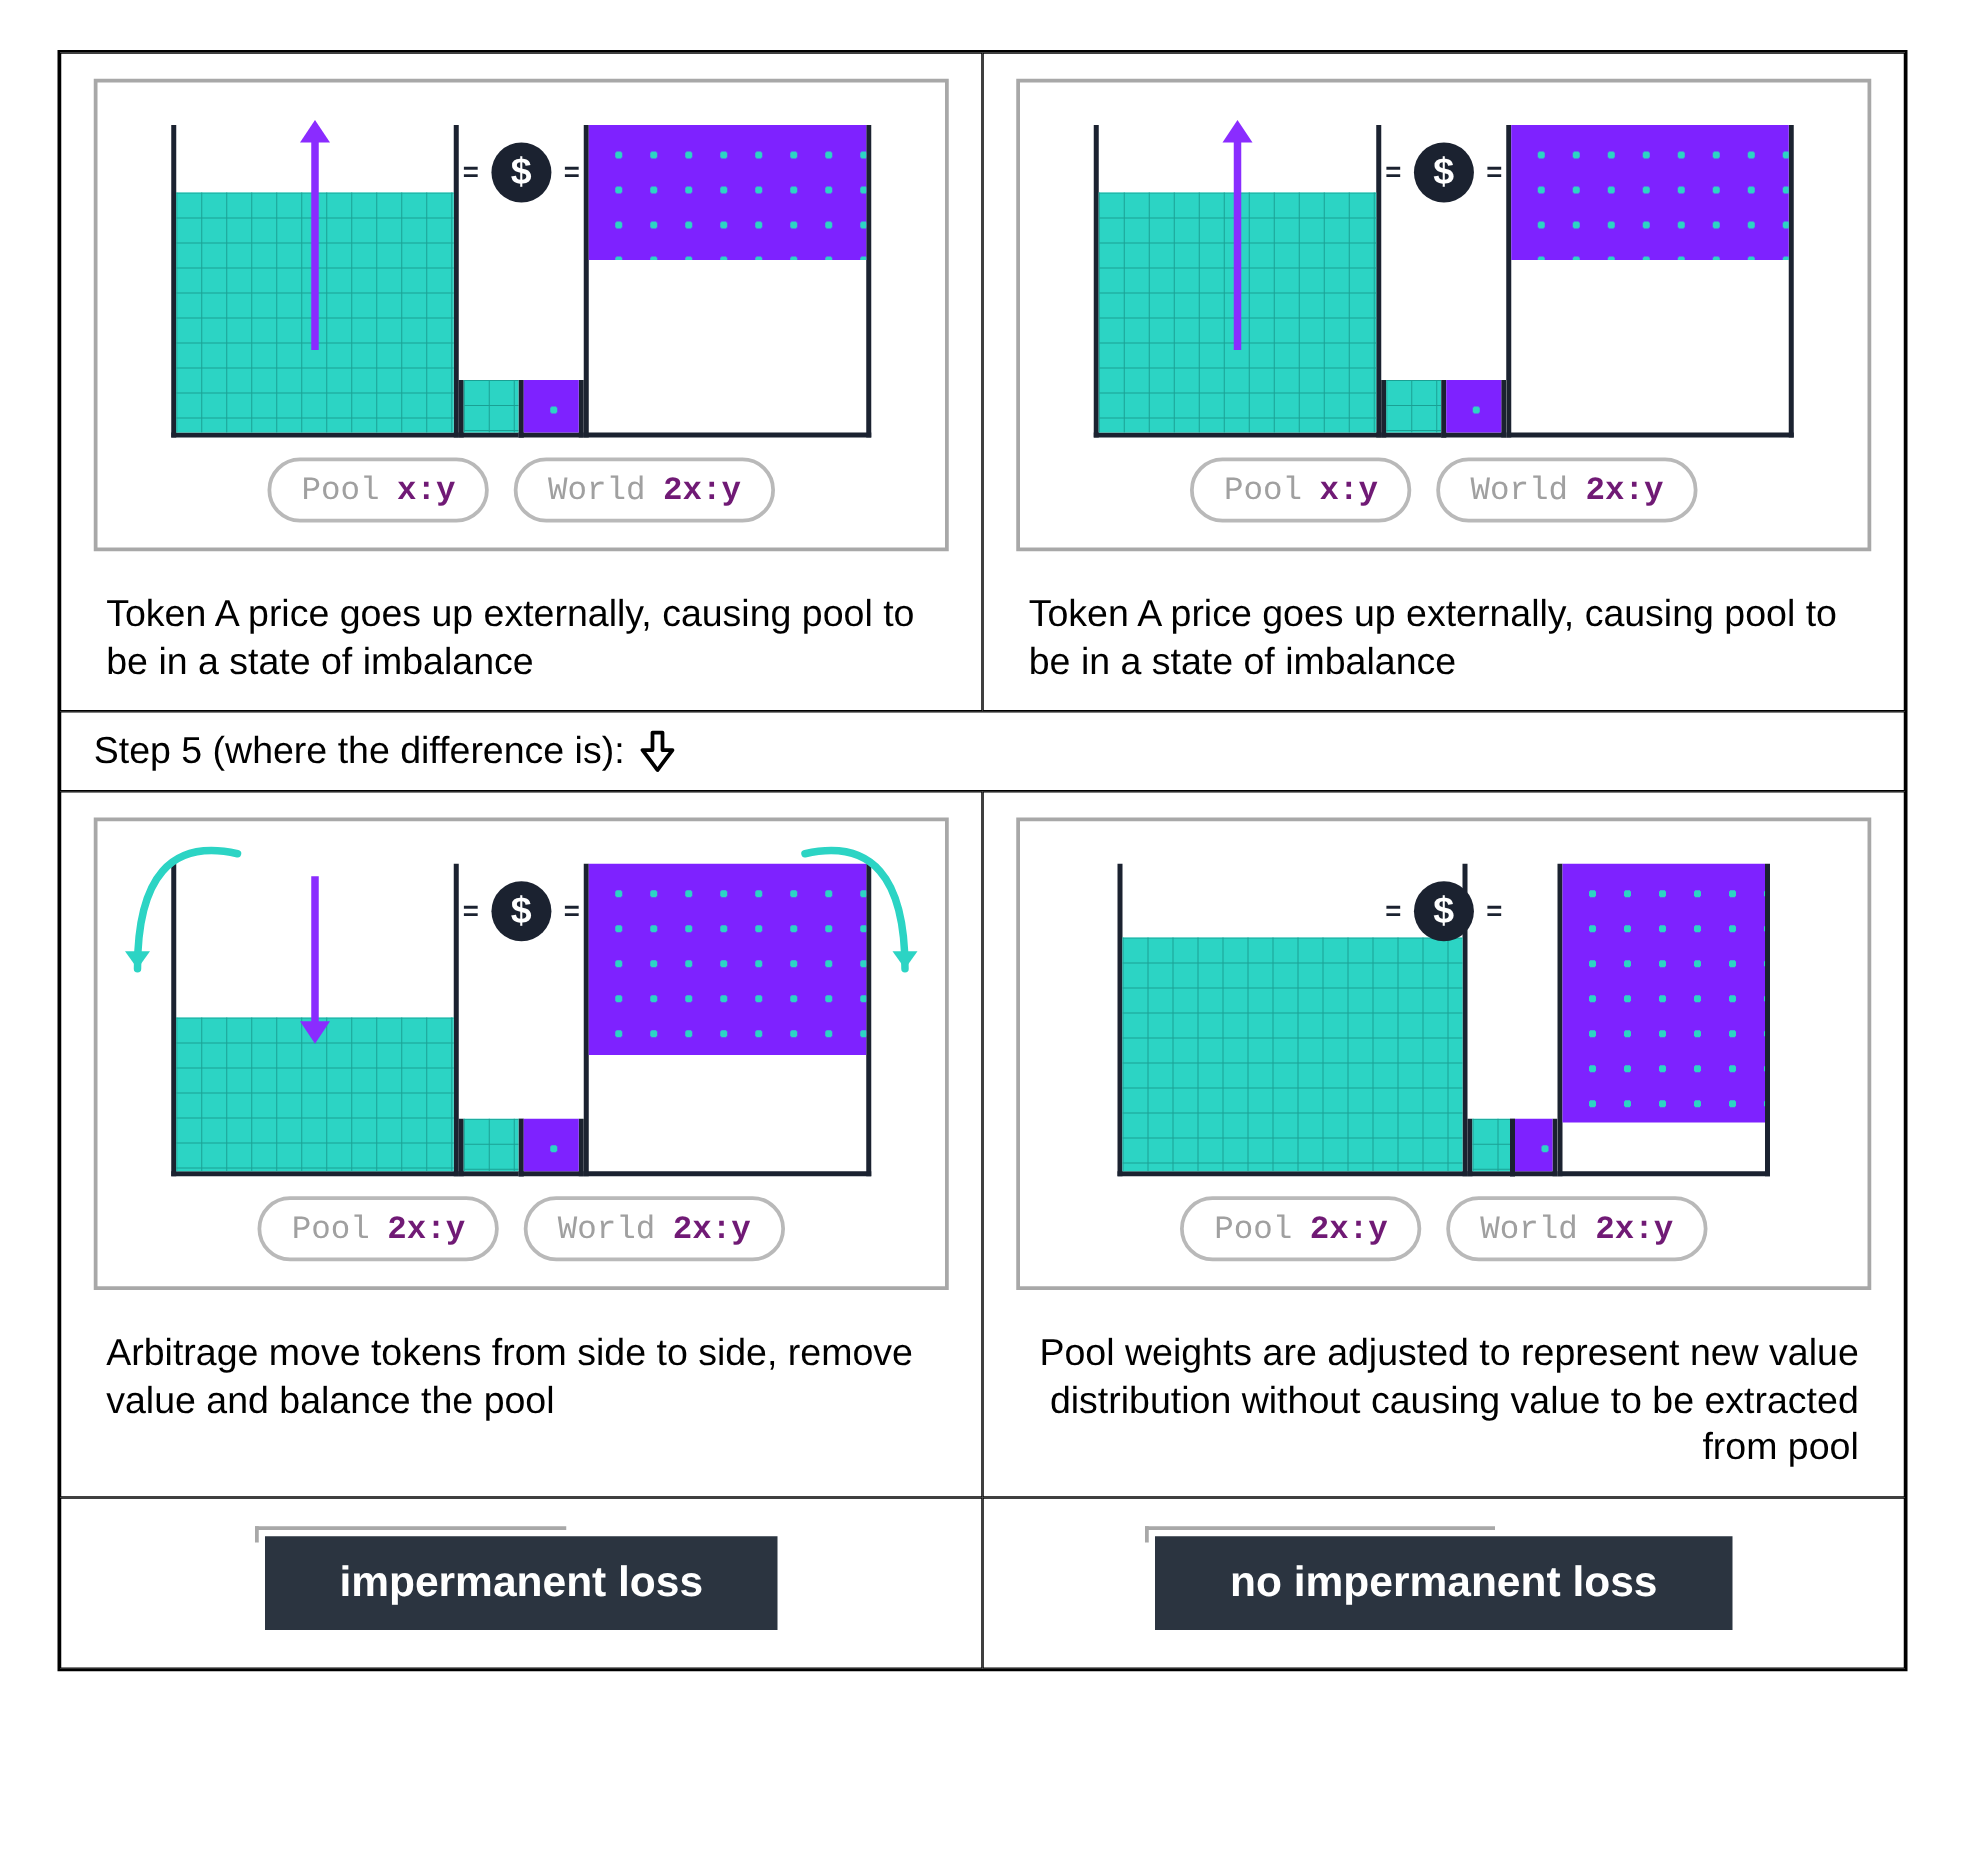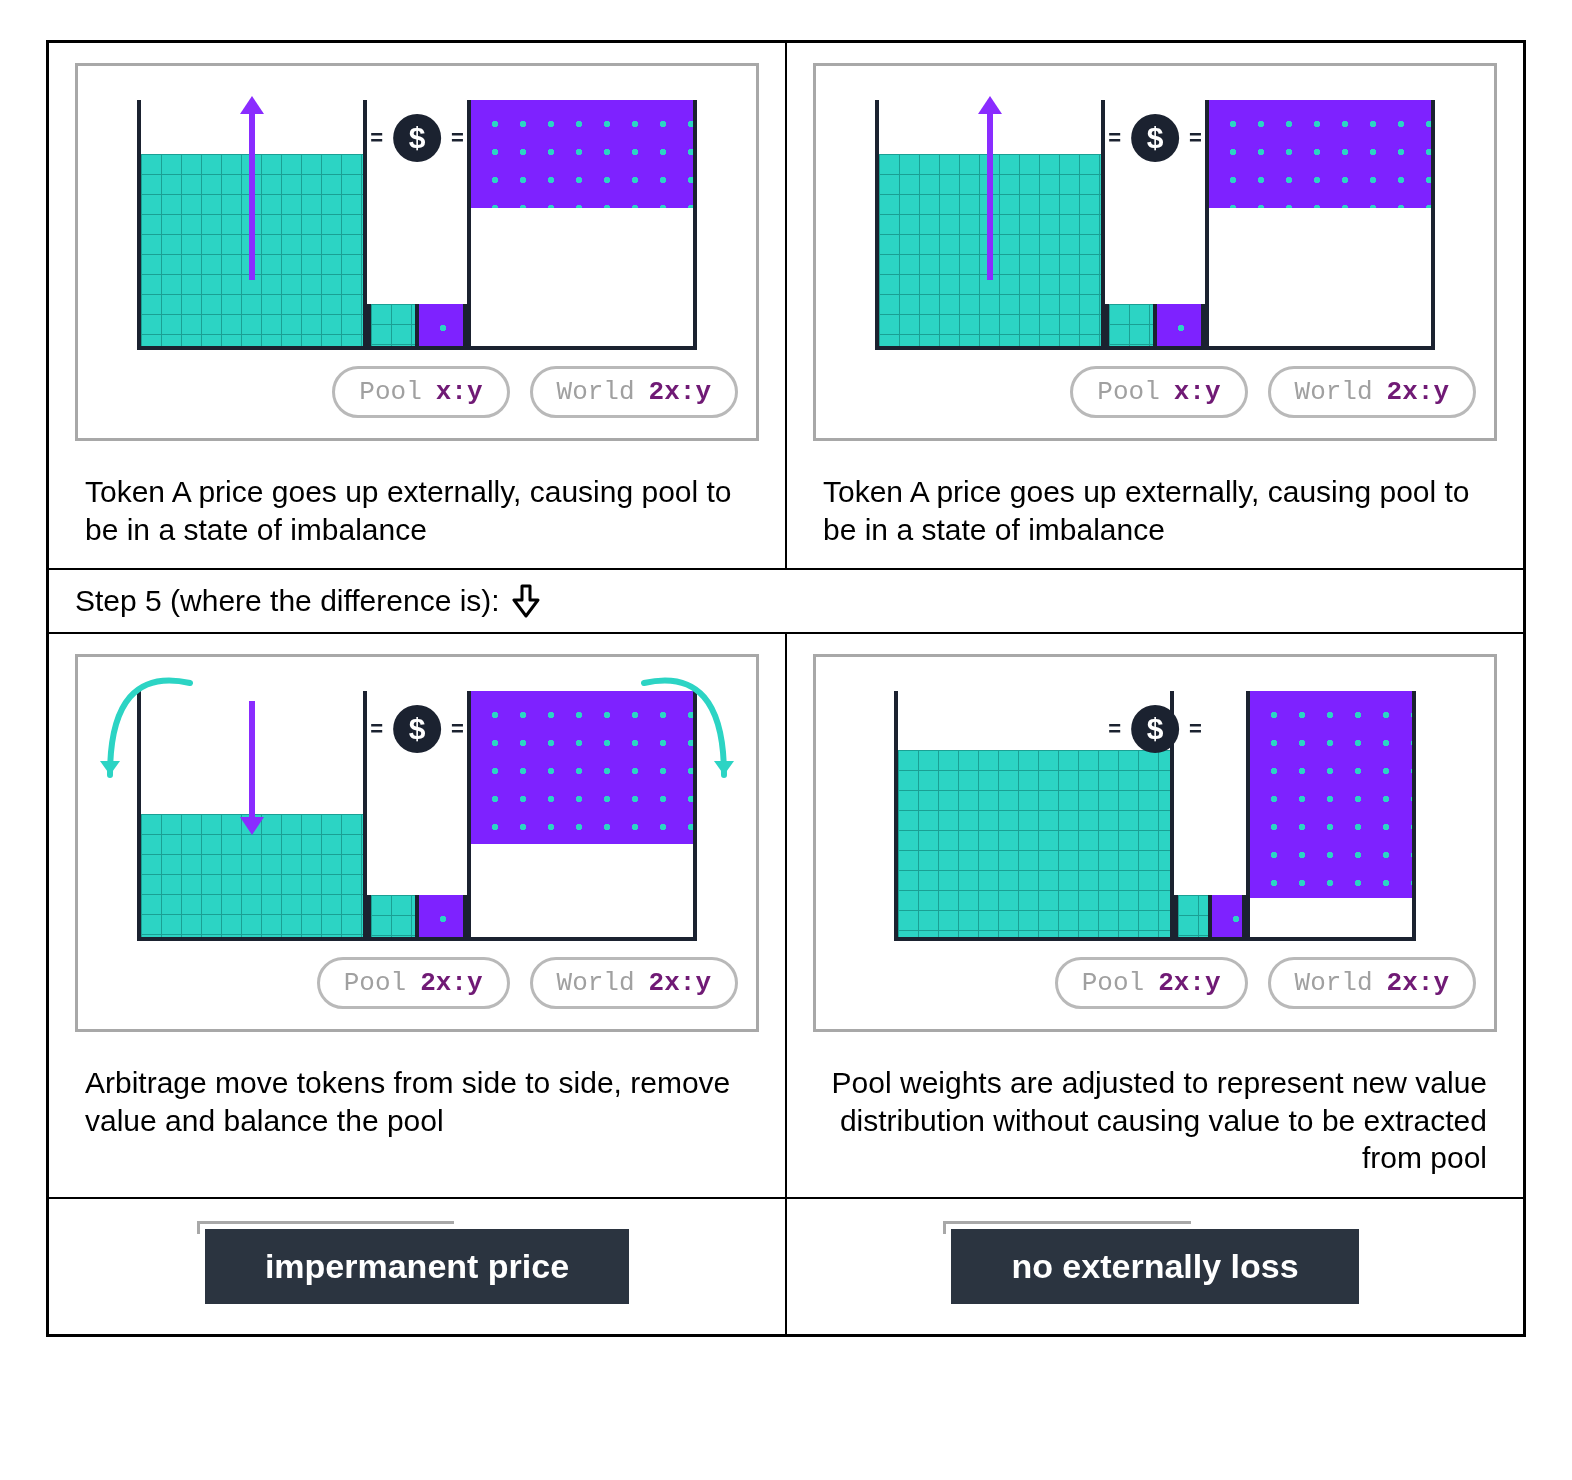--- a/index.html
+++ b/index.html
@@ -107,21 +107,21 @@
     color: #fff;
     display: flex;
     align-items: center;
     justify-content: center;
     font-size: 30px;
     font-weight: bold;
   }
   .pills {
     display: flex;
     gap: 20px;
-    justify-content: flex-end;
+    justify-content: center;
   }
   .pill {
     border: 3px solid #b9b9b9;
     border-radius: 999px;
     padding: 8px 24px;
     font-family: "Courier New", monospace;
     font-size: 26px;
     color: #a0a0a0;
     display: flex;
     gap: 14px;
@@ -359,19 +359,19 @@
         <div class="pill">
           <span>World</span>
           <b>2x:y</b>
         </div>
       </div>
     </div>
     <div class="caption cap-center">Pool weights are adjusted to represent new value distribution without causing value to be extracted from pool</div>
   </div>
 
   <div class="cell result-cell">
-    <div class="result-bar">impermanent price</div>
+    <div class="result-bar">impermanent loss</div>
   </div>
   <div class="cell result-cell">
-    <div class="result-bar">no externally loss</div>
+    <div class="result-bar">no impermanent loss</div>
   </div>
 
 </div>
 
 </body></html>

